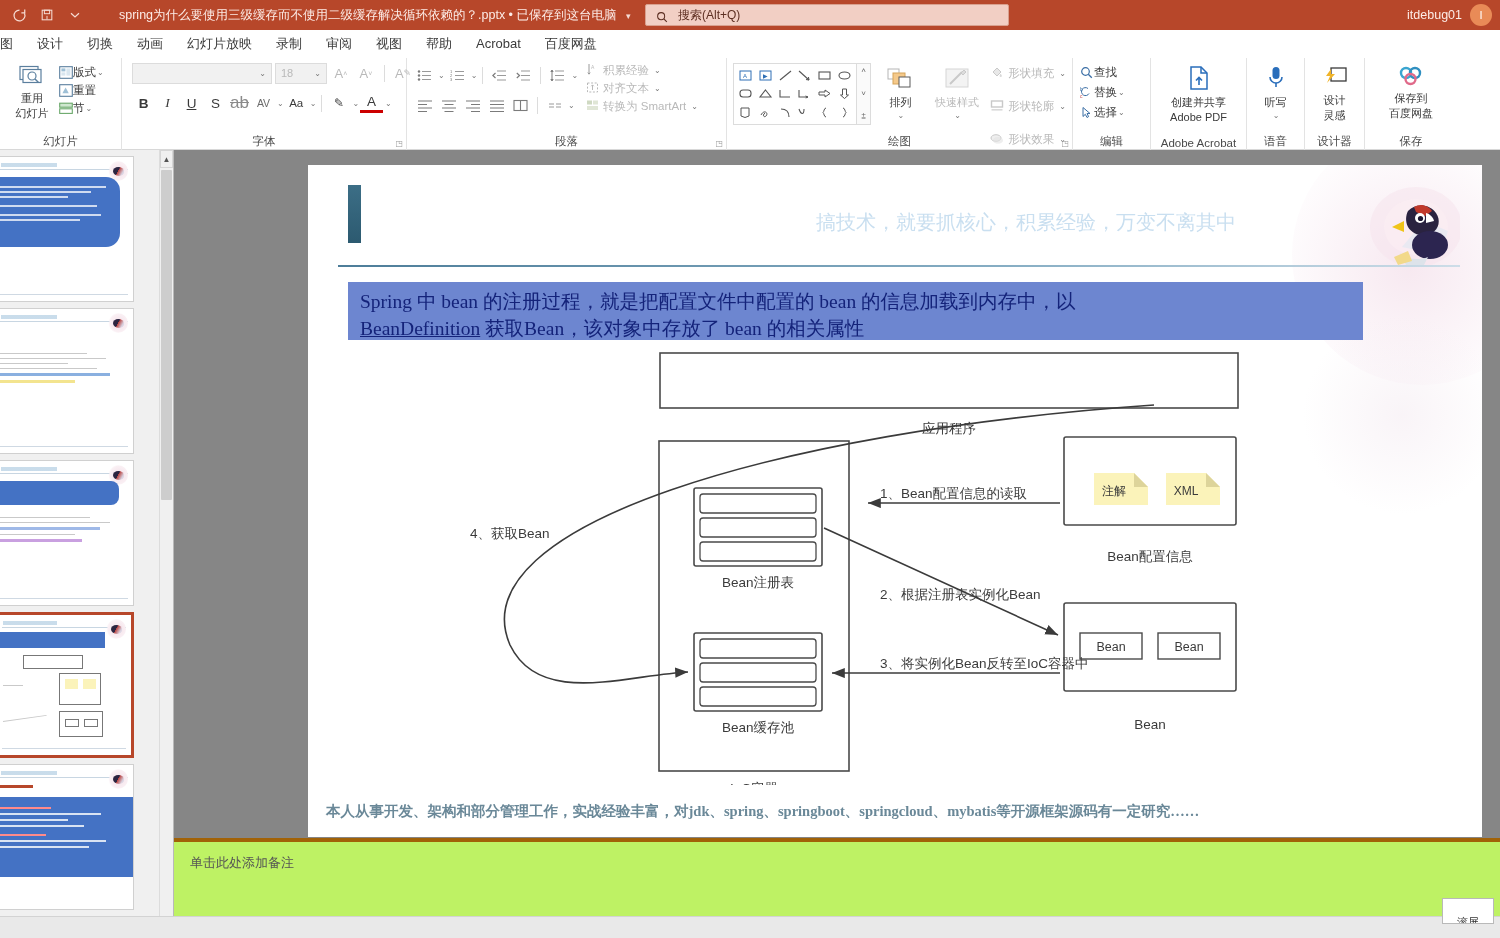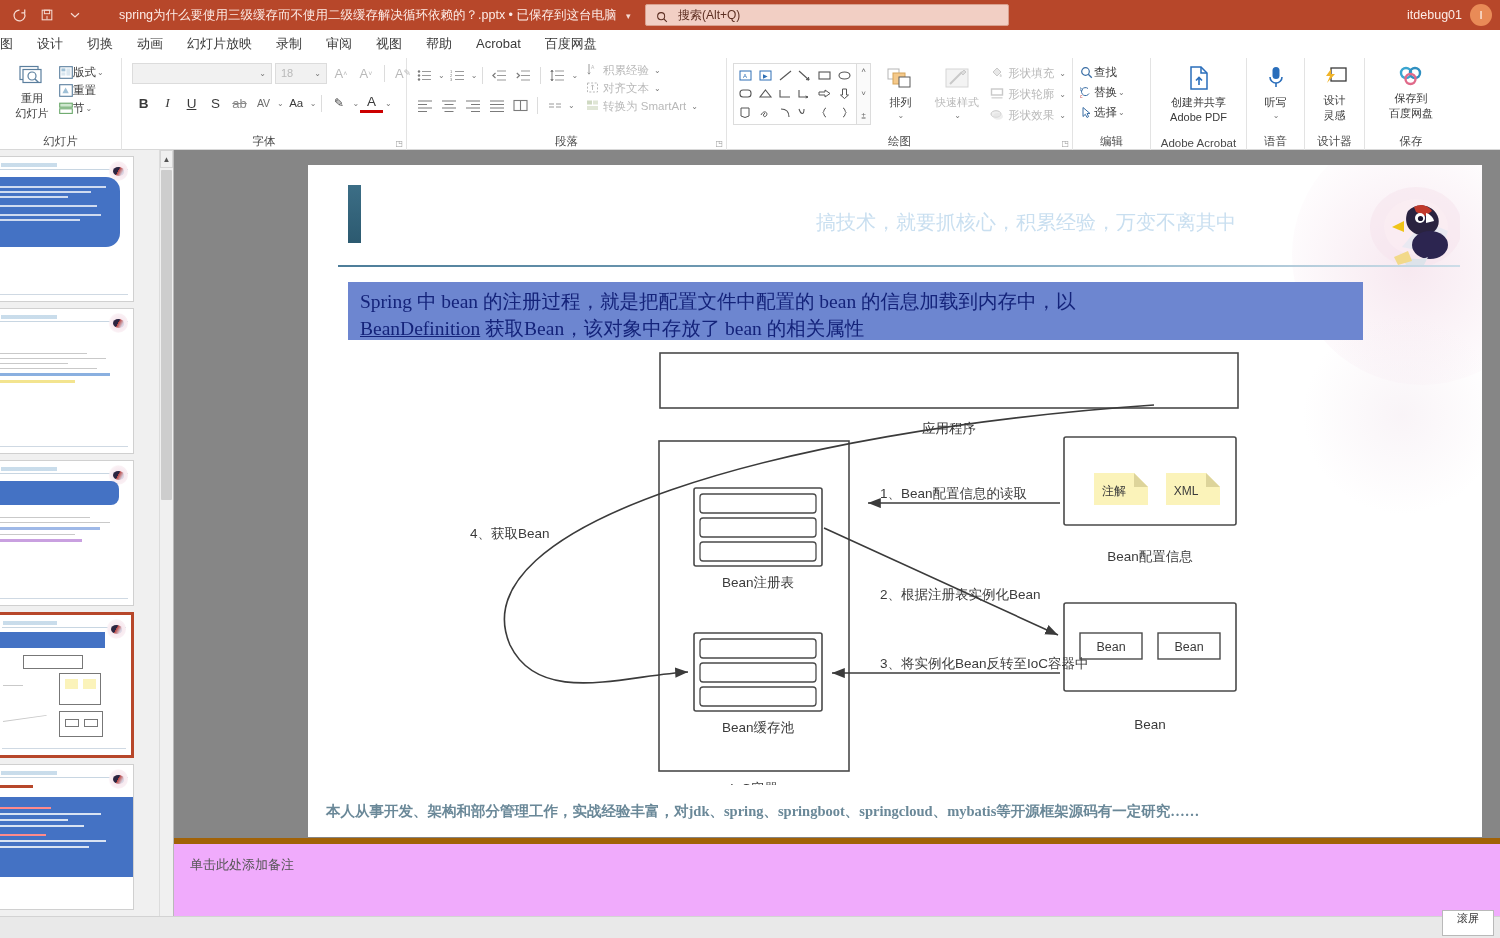--- a/index.html
+++ b/index.html
@@ -198,30 +198,30 @@
   .footer-brand{font-size:17px;color:#2b6c8c;white-space:nowrap;
     font-family:"Liberation Serif","DejaVu Serif",serif;}
   .footer-desc{position:absolute;left:18px;bottom:16px;font-size:14.5px;color:#6a8898;
     font-family:"Liberation Serif","DejaVu Serif",serif;white-space:nowrap;font-weight:bold;}
 
   
   .diagram{position:absolute;left:0;top:180px;width:1174px;height:440px;}
 
   
   .notes{
-    position:absolute;left:174px;top:838px;width:1326px;height:78px;background:#f0abfc;
-    border-top:6px solid #a16207;
+    position:absolute;left:174px;top:838px;width:1326px;height:78px;background:#bef264;
+    border-top:4px solid #a16207;
   }
   .notes-ph{position:absolute;left:16px;top:12px;font-size:13px;color:#555;}
   .statusbar{position:absolute;left:0;bottom:0;width:1500px;height:22px;background:#e9e9e9;
     border-top:1px solid #d3d3d3;}
   .zoomchip{
-    position:absolute;right:6px;bottom:2px;width:52px;height:26px;background:#fff;
+    position:absolute;right:6px;bottom:14px;width:52px;height:26px;background:#fff;
     border:1px solid #b9b9b9;display:flex;align-items:flex-start;justify-content:center;
-    font-size:11px;color:#333;padding-top:0;overflow:hidden;
+    font-size:11px;color:#333;padding-top:16px;overflow:hidden;
   }
   .panesplit{position:absolute;left:173px;top:150px;width:1px;height:788px;background:#b9b9b9;}
 </style>
 </head>
 <body>
 
 <div id="app">
 
   <div class="titlebar">
     <div class="qat">
@@ -356,21 +356,21 @@
           <div class="ficon">
               <span>A</span>
               <span style="font-size:9px">✎</span>
             </div>
         </div>
         <div class="fontrow2">
           <div class="fbtn" style="font-weight:bold;">B</div>
           <div class="fbtn" style="font-style:italic;font-family:'Liberation Serif',serif;">I</div>
           <div class="fbtn" style="text-decoration:underline;">U</div>
           <div class="fbtn">S</div>
-          <div class="fbtn" style="text-decoration:line-through;color:#8a8a8a;font-size:13px;">ab</div>
+          <div class="fbtn" style="text-decoration:line-through;color:#8a8a8a;font-size:17px;">ab</div>
           <div class="fbtn" style="font-size:10.5px;color:#6a6a6a;">AV</div>
           <div class="cd">⌄</div>
           <div class="fbtn" style="font-size:11.5px;">Aa</div>
           <div class="cd">⌄</div>
           <div class="sep"></div>
           <div class="fbtn" style="font-size:12px;">✎</div>
           <div class="cd">⌄</div>
           <div class="fbtn" style="border-bottom:3px solid #c00;height:19px;">A</div>
           <div class="cd">⌄</div>
         </div>
@@ -611,21 +611,21 @@
           <span class="gl">
             <svg width="28" height="24" viewBox="0 0 28 24">
                 <rect x="3" y="2" width="22" height="18" fill="#f3f3f3" stroke="#d5d5d5"></rect>
                 <path d="M7 17 19 5" stroke="#c9c9c9" stroke-width="2"></path>
                 <path d="M18 6l3-3 2 2-3 3z" fill="#dcdcdc" stroke="#c9c9c9"></path>
               </svg>
           </span>
           <span>快速样式</span>
           <span class="cd">⌄</span>
         </div>
-        <div style="display:flex;flex-direction:column;gap:6px;padding-top:3px;">
+        <div style="display:flex;flex-direction:column;gap:18px;padding-top:3px;">
           <div class="ptxt">
             <span><svg width="14" height="13" viewBox="0 0 14 13">
                   <path d="M3 6 7 2l4 4-4 4z" stroke="#c9c9c9" stroke-width="1" fill="#e8e8e8"></path>
                   <path d="M11 8c1.2 1.6 1.2 3-.3 3s-1.5-1.4-.3-3z" fill="#d9d9d9"></path>
                 </svg></span>
             <span>形状填充</span>
             <span class="cd">⌄</span>
           </div>
           <div class="ptxt">
             <span><svg width="14" height="13" viewBox="0 0 14 13">

